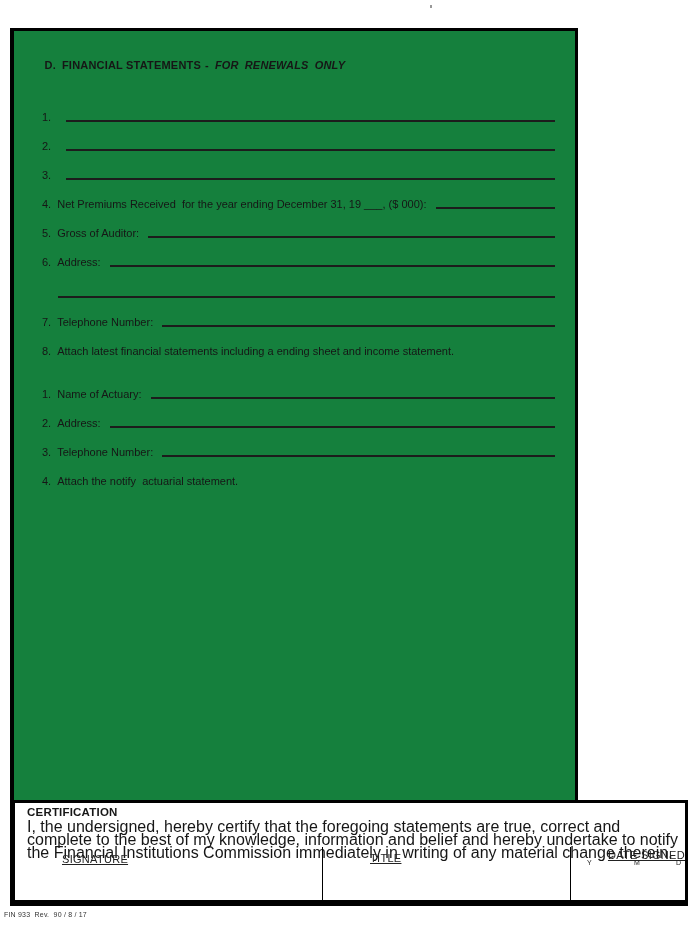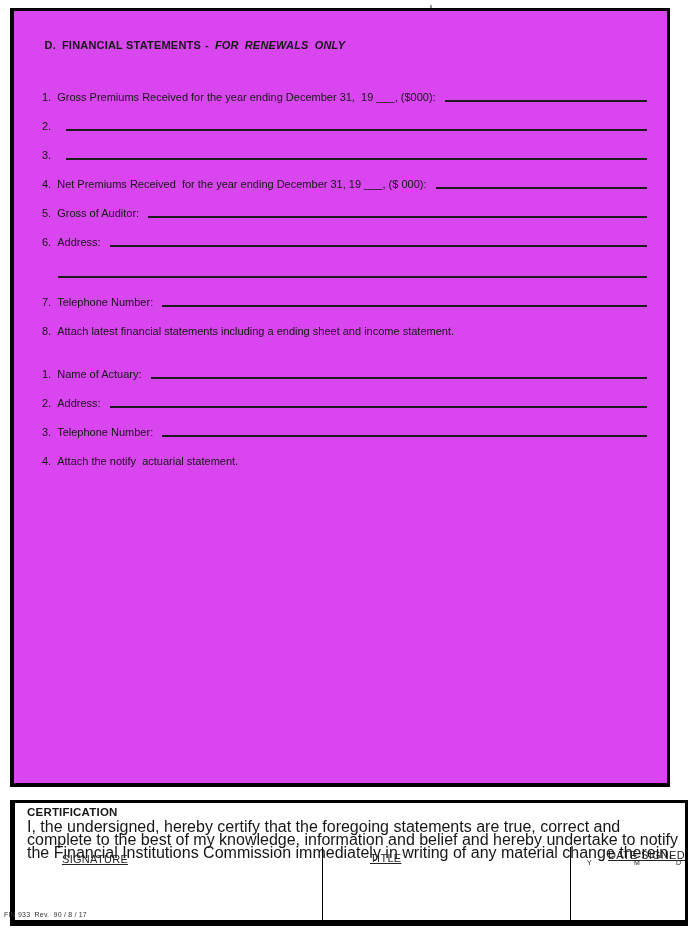--- a/index.html
+++ b/index.html
@@ -3,22 +3,22 @@
 <meta charset="utf-8">
 <style>
   * { margin:0; padding:0; box-sizing:border-box; }
   html,body { width:700px; height:929px; background:#fff; }
   body { font-family:"Liberation Sans","DejaVu Sans",sans-serif; color:#161616; position:relative; }
 
   .page { position:absolute; left:0; top:0; width:700px; height:929px; background:#fff; }
 
   
   .main-box {
-    position:absolute; left:10px; top:8px; width:660px; height:779px;
-    border:solid #000; border-width:3px 3px 4px 4px; background:#d946ef;
+    position:absolute; left:10px; top:28px; width:568px; height:779px;
+    border:solid #000; border-width:3px 3px 4px 4px; background:#15803d;
   }
   .sec-heading { margin-left:11px; font-size:11px; font-weight:bold; letter-spacing:.2px; white-space:pre; }
   .sec-heading .sp { margin-right:6px; }
   .sec-heading .dash { margin:0 6px 0 4px; }
   .ital { font-style:italic; font-weight:600; }
   .ital.heavy { font-weight:bold; }
   #d-heading { margin-top:16px; }
   #e-heading { margin-top:42px; }
 
   .items { margin:12px 20px 0 28px; }
@@ -26,21 +26,21 @@
   #e-items { margin-top:14px; }
   .form-row { display:flex; align-items:flex-end; height:29px; font-size:11px; }
   .form-row .num { white-space:pre; margin-right:6px; line-height:13px; }
   .form-row .txt { white-space:pre; line-height:13px; }
   .rule { flex:1 1 auto; margin-left:9px; margin-bottom:2px; border-bottom:2px solid #1c1c1c; min-width:30px; }
   .cont-row { display:flex; align-items:flex-end; height:31px; }
   .cont-row .rule { margin-left:16px; }
 
   
   .cert-box {
-    position:absolute; left:10px; top:800px; width:678px; height:126px;
+    position:absolute; left:10px; top:800px; width:678px; height:106px;
     border:solid #000; border-width:3px 3px 6px 5px; background:#fff;
   }
   .cert-title { position:absolute; left:12px; top:3px; font-size:11.5px; font-weight:bold; letter-spacing:.2px; }
   .cert-body { position:absolute; left:12px; top:17px; width:652px; font-size:16px; line-height:13px; }
   .sig-area { position:absolute; left:0; right:0; top:44px; bottom:0; display:flex; }
   .sig-cell { position:relative; height:100%; }
   .cell-signature { width:307px; }
   .cell-title { width:248px; border-left:1.5px solid #000; }
   .cell-date { flex:1 1 auto; border-left:1.5px solid #000; }
   .cell-label { position:absolute; font-size:11px; letter-spacing:.3px; color:#222;text-decoration:underline; }
@@ -68,21 +68,20 @@
 
   <div class="main-box">
 
     <div class="sec-heading" id="d-heading">
       <span class="sp">D.</span><span>FINANCIAL STATEMENTS</span><span class="dash">-</span><span class="ital sp">FOR</span><span class="ital heavy sp">RENEWALS</span><span class="ital">ONLY</span>
     </div>
 
     <div class="items" id="d-items">
         <div class="form-row">
           <span class="num">1.</span>
-          <span class="txt">Gross Premiums Received for the year ending December 31,  19 ___, ($000):</span>
           <span class="rule"></span>
         </div>
         <div class="form-row">
           <span class="num">2.</span>
           <span class="rule"></span>
         </div>
         <div class="form-row">
           <span class="num">3.</span>
           <span class="rule"></span>
         </div>

